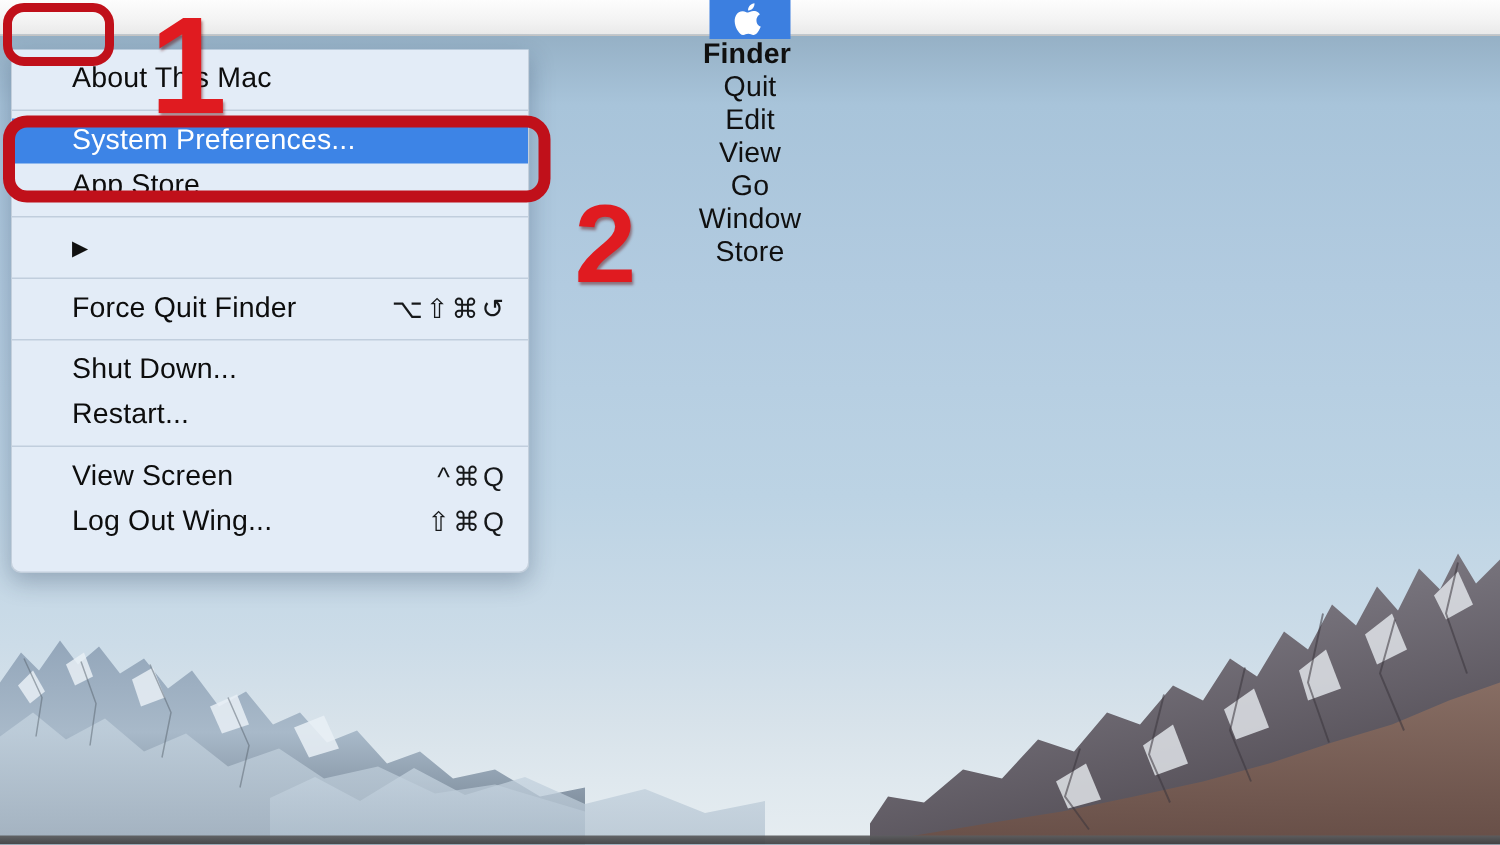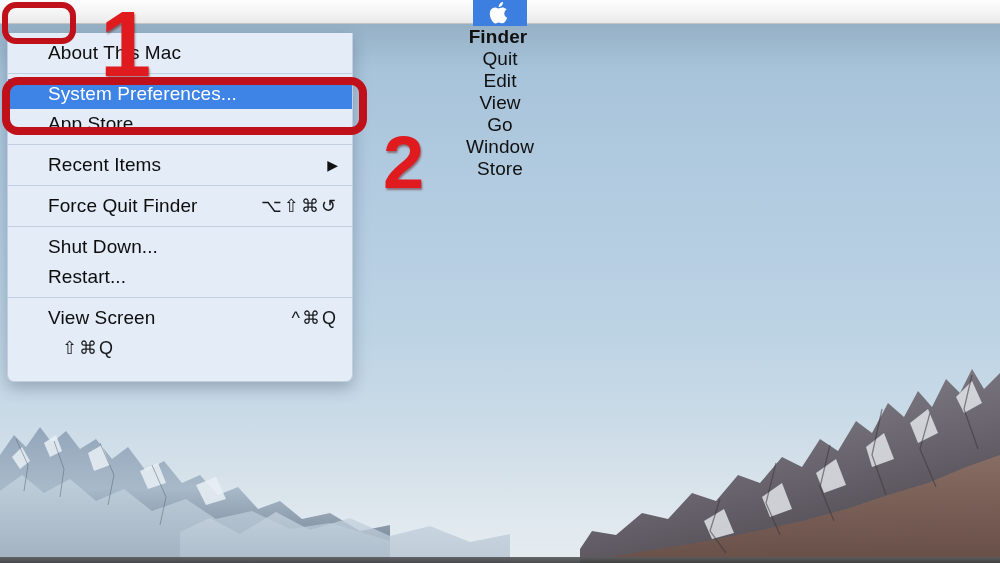--- a/index.html
+++ b/index.html
@@ -253,21 +253,20 @@
   <div class="menu-row selected">
     <span class="label">System Preferences...</span>
   </div>
   <div class="menu-row">
     <span class="label">App Store</span>
   </div>
 
   <div class="menu-sep"></div>
 
   <div class="menu-row">
-    <span class="label">Recent Items</span>
     <span class="arrow">▶</span>
   </div>
 
   <div class="menu-sep"></div>
 
   <div class="menu-row">
     <span class="label">Force Quit Finder</span>
     <span class="accel">⌥⇧⌘↺</span>
   </div>
 
@@ -280,20 +279,21 @@
     <span class="label">Restart...</span>
   </div>
 
   <div class="menu-sep"></div>
 
   <div class="menu-row">
     <span class="label">View Screen</span>
     <span class="accel">^⌘Q</span>
   </div>
   <div class="menu-row">
+    <span class="label">Log Out Wing...</span>
     <span class="accel">⇧⌘Q</span>
   </div>
 </div>
 
 <div id="anno-box-1" class="anno"></div>
 <div id="anno-num-1" class="anno anno-num">1</div>
 
 <div id="anno-box-2" class="anno"></div>
 <div id="anno-num-2" class="anno anno-num">2</div>
 

